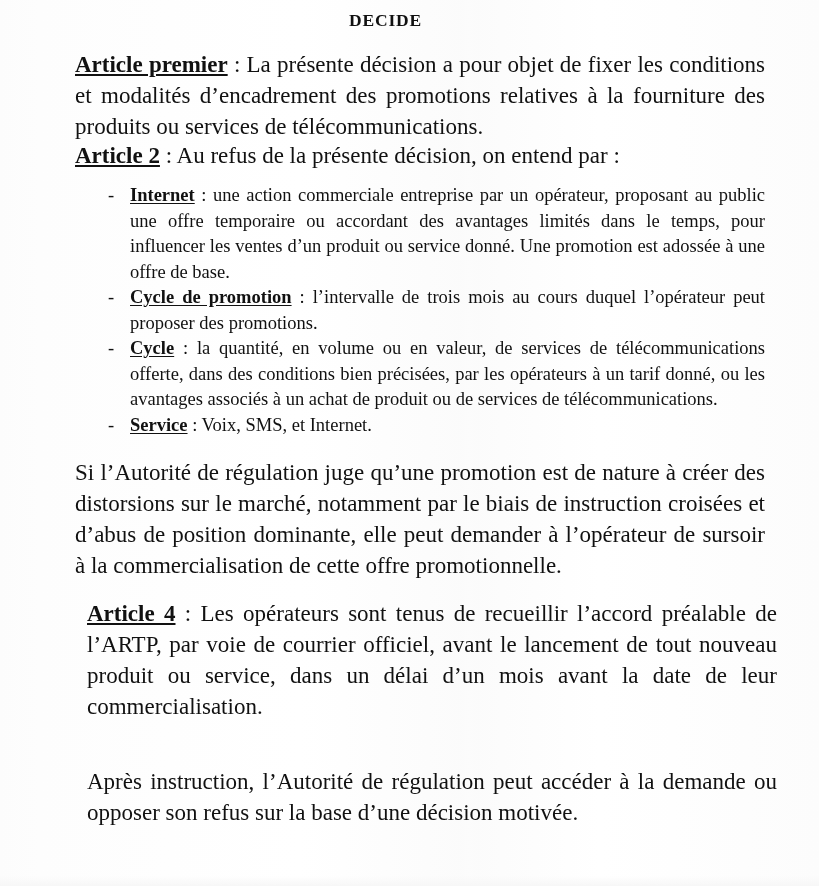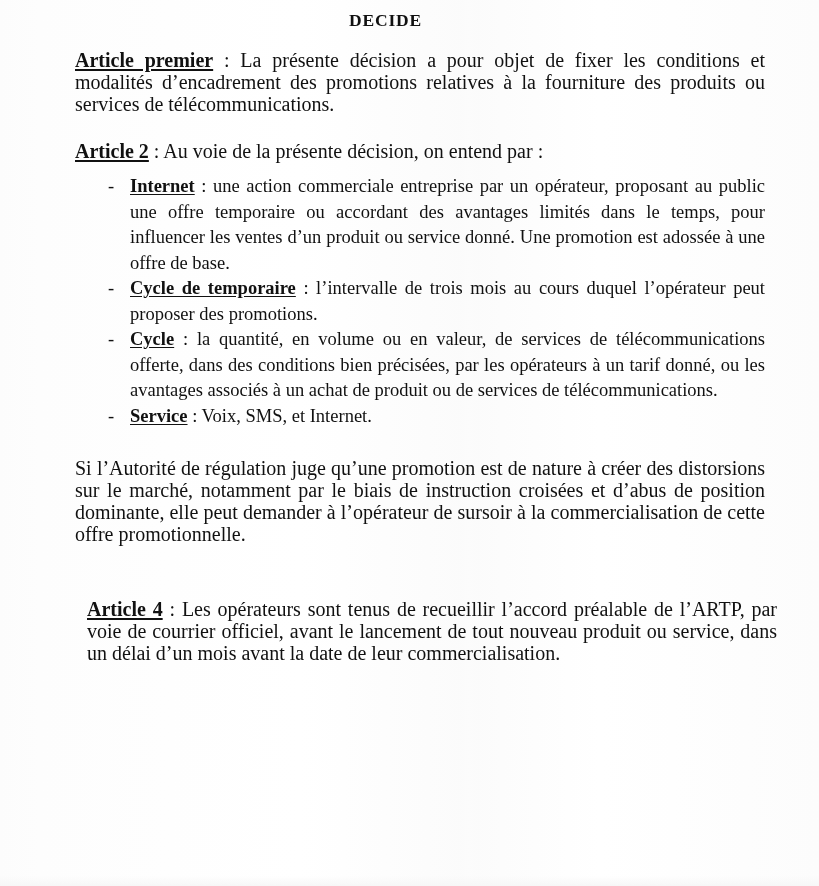--- a/index.html
+++ b/index.html
@@ -51,22 +51,22 @@
   }
   .body-block {
     position: absolute;
     left: 75px;
     width: 690px;
   }
   p.para {
     margin: 0;
     text-align: justify;
     text-justify: inter-word;
-    font-size: 20px;
-    line-height: 22px;
+    font-size: 23px;
+    line-height: 31px;
     hyphens: none;
   }
   .art {
     font-weight: bold;
     text-decoration: underline;
     text-underline-offset: 2px;
   }
   ul.defs {
     list-style: none;
     margin: 0;
@@ -102,32 +102,32 @@
 <div id="page">
   <div class="fold"></div>
 
   <div class="doc-title">DECIDE</div>
 
   <div class="body-block" style="top:49px;">
     <p class="para"><span class="art">Article premier</span><span> : </span><span>La présente décision a pour objet de fixer les conditions et modalités d’encadrement des promotions relatives à la fourniture des produits ou services de télécommunications.</span></p>
   </div>
 
   <div class="body-block" style="top:140px;">
-    <p class="para nojust"><span class="art">Article 2</span><span> : </span><span>Au voie de la présente décision, on entend par :</span></p>
+    <p class="para nojust"><span class="art">Article 2</span><span> : </span><span>Au refus de la présente décision, on entend par :</span></p>
 
     <div class="gap-sm"></div>
 
     <ul class="defs">
       <li>
         <span class="dash">-</span>
         <span class="term">Internet</span><span> : </span><span>une action commerciale entreprise par un opérateur, proposant au public une offre temporaire ou accordant des avantages limités dans le temps, pour influencer les ventes d’un produit ou service donné. Une promotion est adossée à une offre de base.</span>
       </li>
       <li>
         <span class="dash">-</span>
-        <span class="term">Cycle de temporaire</span><span> : </span><span>l’intervalle de trois mois au cours duquel l’opérateur peut proposer des promotions.</span>
+        <span class="term">Cycle de promotion</span><span> : </span><span>l’intervalle de trois mois au cours duquel l’opérateur peut proposer des promotions.</span>
       </li>
       <li>
         <span class="dash">-</span>
         <span class="term">Cycle</span><span> : </span><span>la quantité, en volume ou en valeur, de services de télécommunications offerte, dans des conditions bien précisées, par les opérateurs à un tarif donné, ou les avantages associés à un achat de produit ou de services de télécommunications.</span>
       </li>
       <li class="nojust">
         <span class="dash">-</span>
         <span class="term">Service</span><span> : </span><span>Voix, SMS, et Internet.</span>
       </li>
     </ul>
@@ -135,16 +135,17 @@
 
   <div class="body-block" style="top:435px;">
     <div class="gap-md"></div>
     <p class="para">Si l’Autorité de régulation juge qu’une promotion est de nature à créer des distorsions sur le marché, notamment par le biais de instruction croisées et d’abus de position dominante, elle peut demander à l’opérateur de sursoir à la commercialisation de cette offre promotionnelle.</p>
   </div>
 
   <div class="body-block" style="top:598px;margin-left:12px;">
     <p class="para"><span class="art">Article 4</span><span> : </span><span>Les opérateurs sont tenus de recueillir l’accord préalable de l’ARTP, par voie de courrier officiel, avant le lancement de tout nouveau produit ou service, dans un délai d’un mois avant la date de leur commercialisation.</span></p>
     <div class="gap-md"></div>
     <div class="gap-md"></div>
+    <p class="para">Après instruction, l’Autorité de régulation peut accéder à la demande ou opposer son refus sur la base d’une décision motivée.</p>
   </div>
 
   <div class="bottom-shade"></div>
 </div>
 
 </body></html>

